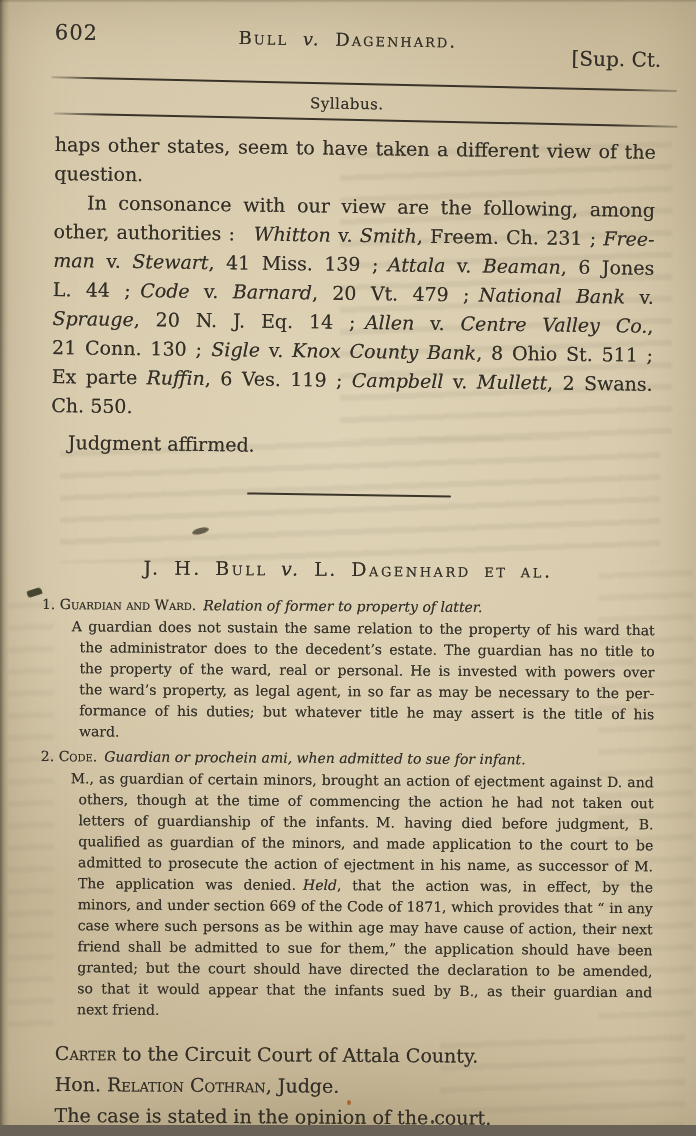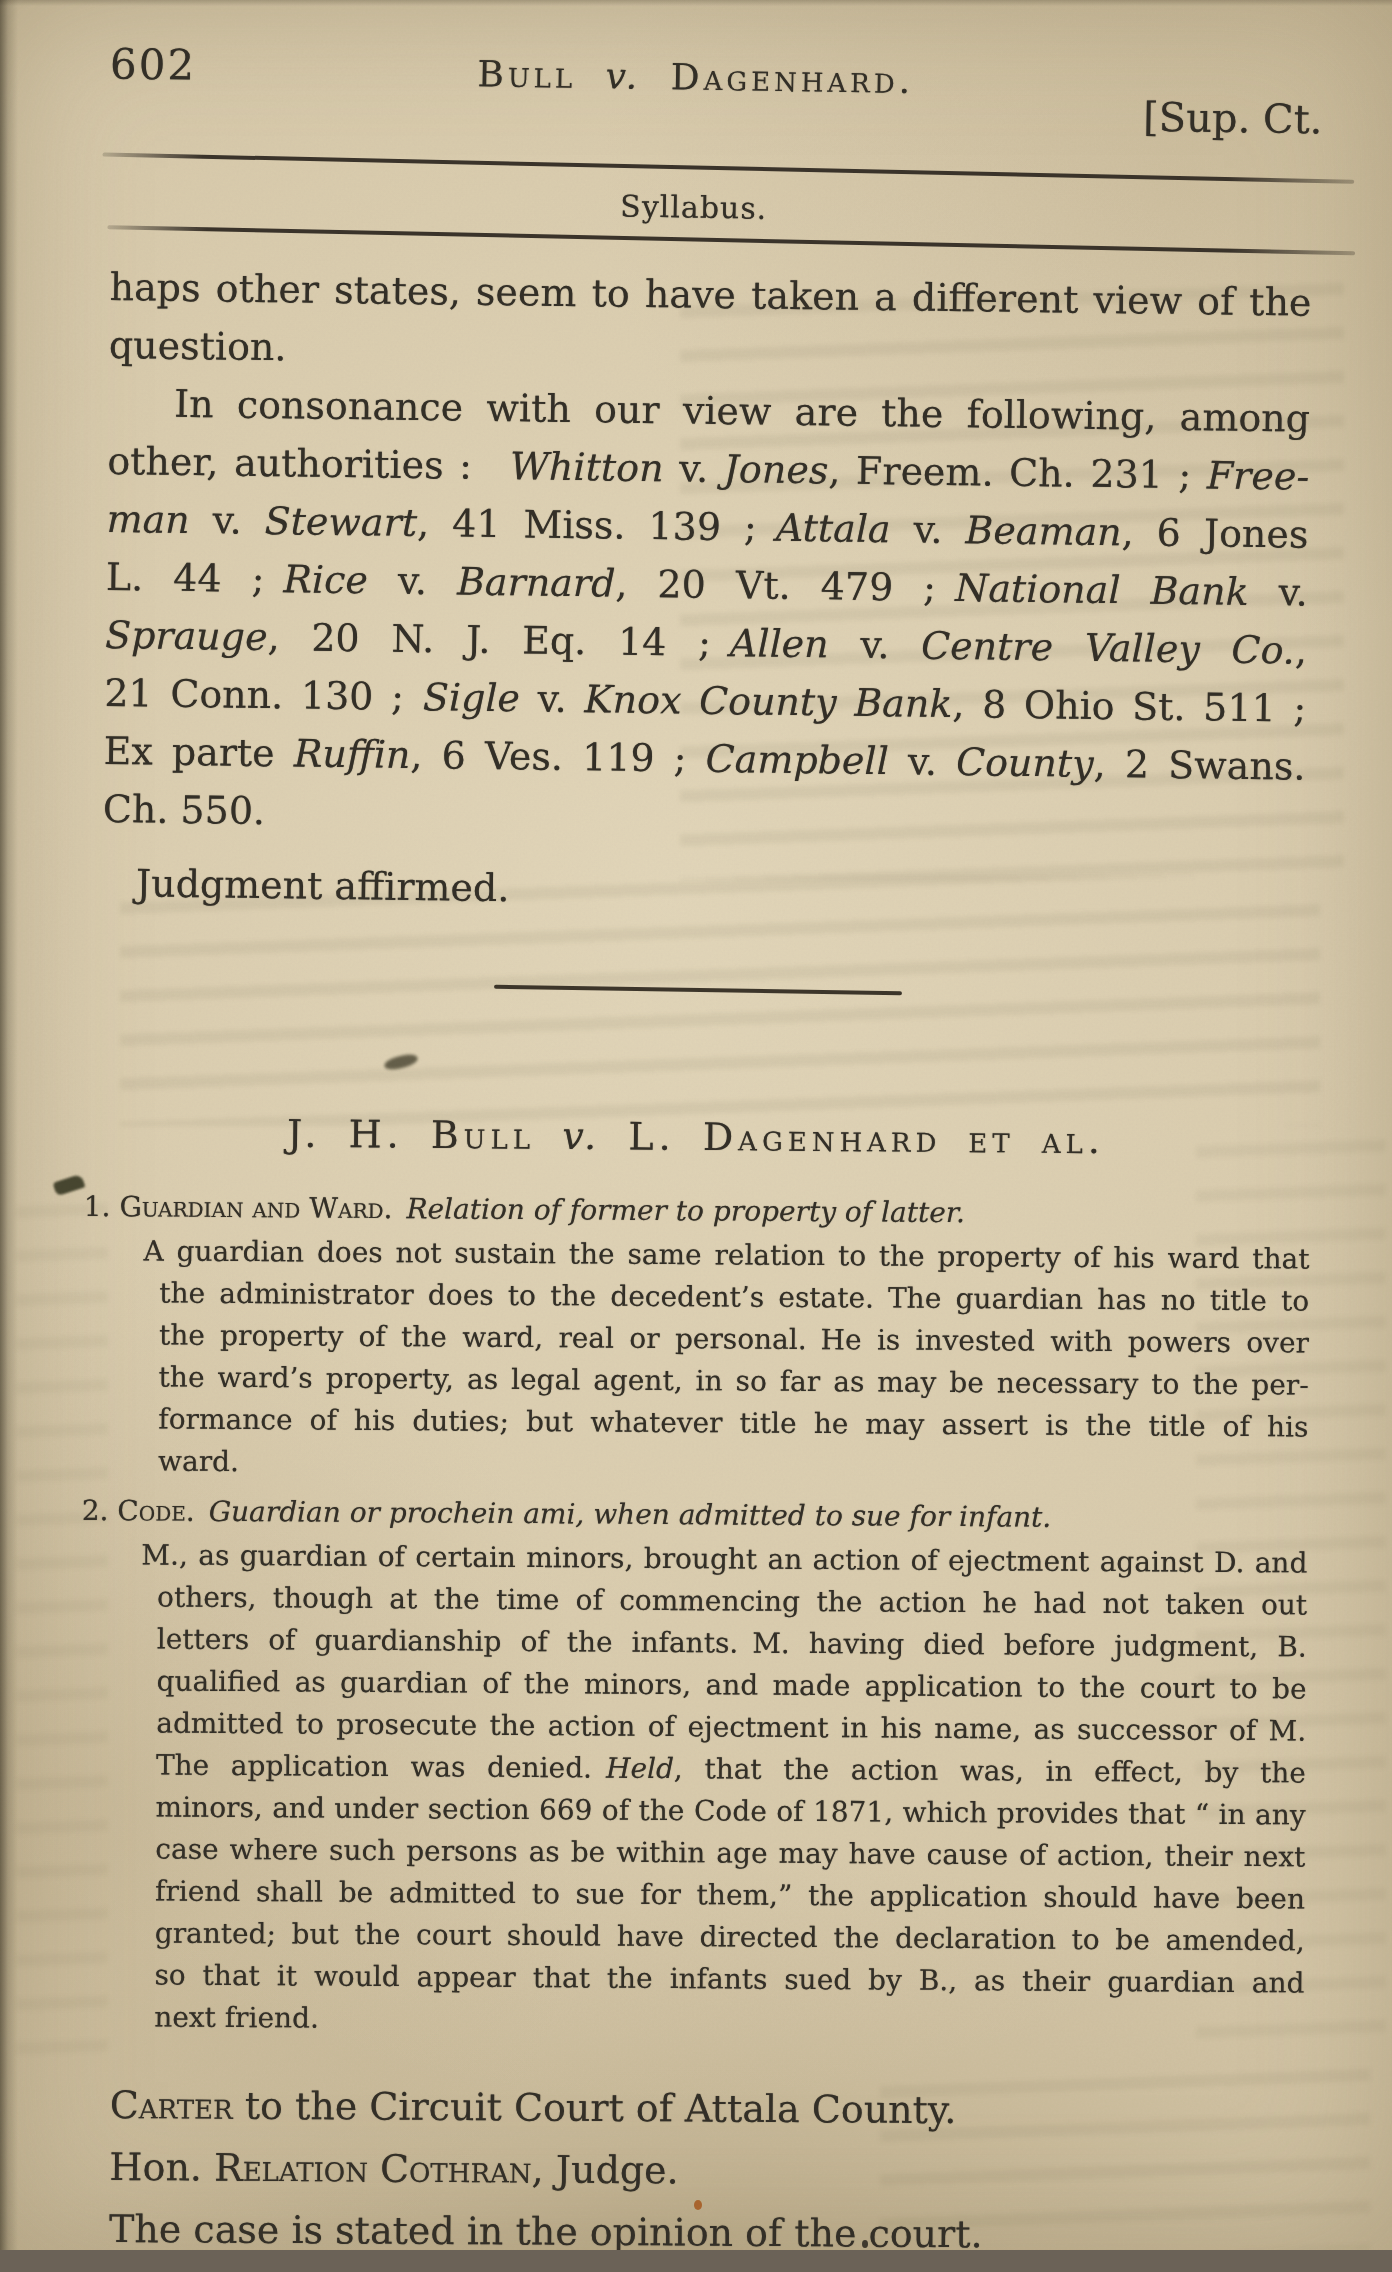--- a/index.html
+++ b/index.html
@@ -91,26 +91,26 @@
     <div class="abs rule rule2"></div>
   </div>
 
   <div class="abs opinion ink">
     <div>
         <div class="ln full">haps other states, seem to have taken a different view of the</div>
         <div class="ln">question.</div>
       </div>
     <div class="p2">
         <div class="ln full">In consonance with our view are the following, among</div>
-        <div class="ln full">other, authorities : <em>Whitton</em> v. <em>Jones</em>, Freem. Ch. 231 ; <em>Free-</em></div>
+        <div class="ln full">other, authorities : <em>Whitton</em> v. <em>Smith</em>, Freem. Ch. 231 ; <em>Free-</em></div>
         <div class="ln full"><em>man</em> v. <em>Stewart</em>, 41 Miss. 139 ; <em>Attala</em> v. <em>Beaman</em>, 6 Jones</div>
-        <div class="ln full">L. 44 ; <em>Rice</em> v. <em>Barnard</em>, 20 Vt. 479 ; <em>National Bank</em> v.</div>
+        <div class="ln full">L. 44 ; <em>Code</em> v. <em>Barnard</em>, 20 Vt. 479 ; <em>National Bank</em> v.</div>
         <div class="ln full"><em>Sprauge</em>, 20 N. J. Eq. 14 ; <em>Allen</em> v. <em>Centre Valley Co.</em>,</div>
         <div class="ln full">21 Conn. 130 ; <em>Sigle</em> v. <em>Knox County Bank</em>, 8 Ohio St. 511 ;</div>
-        <div class="ln full">Ex parte <em>Ruffin</em>, 6 Ves. 119 ; <em>Campbell</em> v. <em>County</em>, 2 Swans.</div>
+        <div class="ln full">Ex parte <em>Ruffin</em>, 6 Ves. 119 ; <em>Campbell</em> v. <em>Mullett</em>, 2 Swans.</div>
         <div class="ln">Ch. 550.</div>
       </div>
     <div class="judgment">Judgment affirmed.</div>
   </div>
 
   <div class="abs sep"></div>
   <div class="mark smudge"></div>
 
   <div class="abs case-title ink"><span class="sc">J. H. Bull </span><em>v.</em><span class="sc"> L. Dagenhard et al.</span></div>
   <div class="mark pen-wedge"></div>

